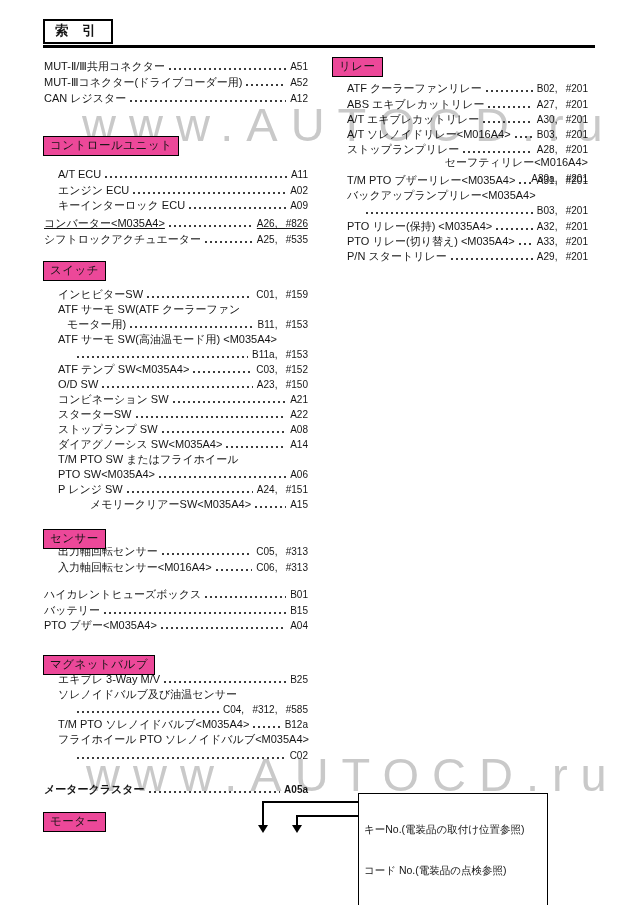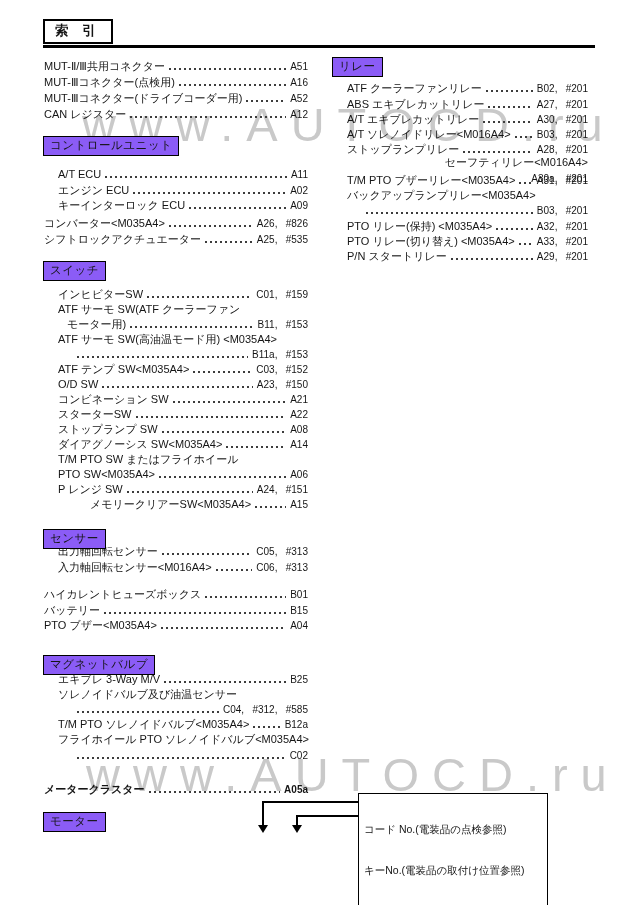--- a/index.html
+++ b/index.html
@@ -13,21 +13,21 @@
     letter-spacing:13px; white-space:nowrap; font-weight:400;
   }
   .title-box {
     position:absolute; left:43px; top:19px; z-index:1;
     border:2px solid #000; padding:1px 10px 2px 10px;
     font-size:13.5px; font-weight:bold; letter-spacing:5px; background:#fff;
     white-space:pre;
   }
   .title-rule { position:absolute; left:43px; top:45px; width:552px; height:3px; background:#000; z-index:1; }
   .hbox {
-    position:absolute; z-index:2; display:inline-block; background:#8b5cf6;
+    position:absolute; z-index:2; display:inline-block; background:#ec4899;
     border:1.5px solid #000; padding:1px 6px 2px 6px;
     font-size:11.5px; letter-spacing:0.5px; white-space:pre;
   }
   .rows { position:absolute; z-index:1; }
   .row { display:flex; align-items:flex-end; white-space:nowrap; }
   .lab { font-size:11px; line-height:13px; white-space:pre; flex-shrink:0; }
   .val { font-size:10px; line-height:13px; white-space:pre; flex-shrink:0; }
   .leader {
     flex:1 1 auto; min-width:6px; height:2px; margin:0 4px 3px 4px;
     background-image:repeating-linear-gradient(to right,#3c3c3c 0 1.6px,transparent 1.6px 5px);
@@ -55,25 +55,20 @@
 
   <div class="title-box">索 引</div>
   <div class="title-rule"></div>
 
   <div class="rows" style="left:44px; top:57px;  width:264px;">
       <div class="row" style="height: 16px;">
         <span class="lab">MUT-Ⅱ/Ⅲ共用コネクター</span>
         <span class="leader"></span>
         <span class="val">A51</span>
       </div>
-      <div class="row" style="height: 16px;">
-        <span class="lab">MUT-Ⅲコネクター(点検用)</span>
-        <span class="leader"></span>
-        <span class="val">A16</span>
-      </div>
       <div class="row" style="height: 16px; justify-content: flex-end;">
         <span class="lab">MUT-Ⅲコネクター(ドライブコーダー用)</span>
         <span class="leader"></span>
         <span class="val">A52</span>
       </div>
       <div class="row" style="height: 16px;">
         <span class="lab">CAN レジスター</span>
         <span class="leader"></span>
         <span class="val">A12</span>
       </div>
@@ -92,21 +87,21 @@
         <span class="val">A02</span>
       </div>
       <div class="row" style="height: 15.3px;">
         <span class="lab">キーインターロック ECU</span>
         <span class="leader"></span>
         <span class="val">A09</span>
       </div>
     </div>
 
   <div class="rows" style="left:44px; top:214px; width:264px;">
-      <div class="row" style="height: 16px;">
+      <div class="row" style="height: 16px; text-decoration: underline;">
         <span class="lab">コンバーター&lt;M035A4&gt;</span>
         <span class="leader"></span>
         <span class="val">A26,   #826</span>
       </div>
       <div class="row" style="height: 16px;">
         <span class="lab">シフトロックアクチュエーター</span>
         <span class="leader"></span>
         <span class="val">A25,   #535</span>
       </div>
     </div>
@@ -312,22 +307,22 @@
         <span class="val">A33,   #201</span>
       </div>
       <div class="row" style="height: 15.25px;">
         <span class="lab">P/N スタートリレー</span>
         <span class="leader"></span>
         <span class="val">A29,   #201</span>
       </div>
     </div>
 
   <div class="note-box">
+    <div>キーNo.(電装品の取付け位置参照)</div>
     <div>コード No.(電装品の点検参照)</div>
-    <div>キーNo.(電装品の取付け位置参照)</div>
   </div>
   <div class="hline" style="left:262px; top:801px; width:96px;"></div>
   <div class="vline" style="left:262px; top:801px; height:25px;"></div>
   <div class="arrow-down" style="left:258px; top:825px;"></div>
   <div class="hline" style="left:296px; top:815px; width:62px;"></div>
   <div class="vline" style="left:296px; top:815px; height:11px;"></div>
   <div class="arrow-down" style="left:292px; top:825px;"></div>
 
 </div>
 

